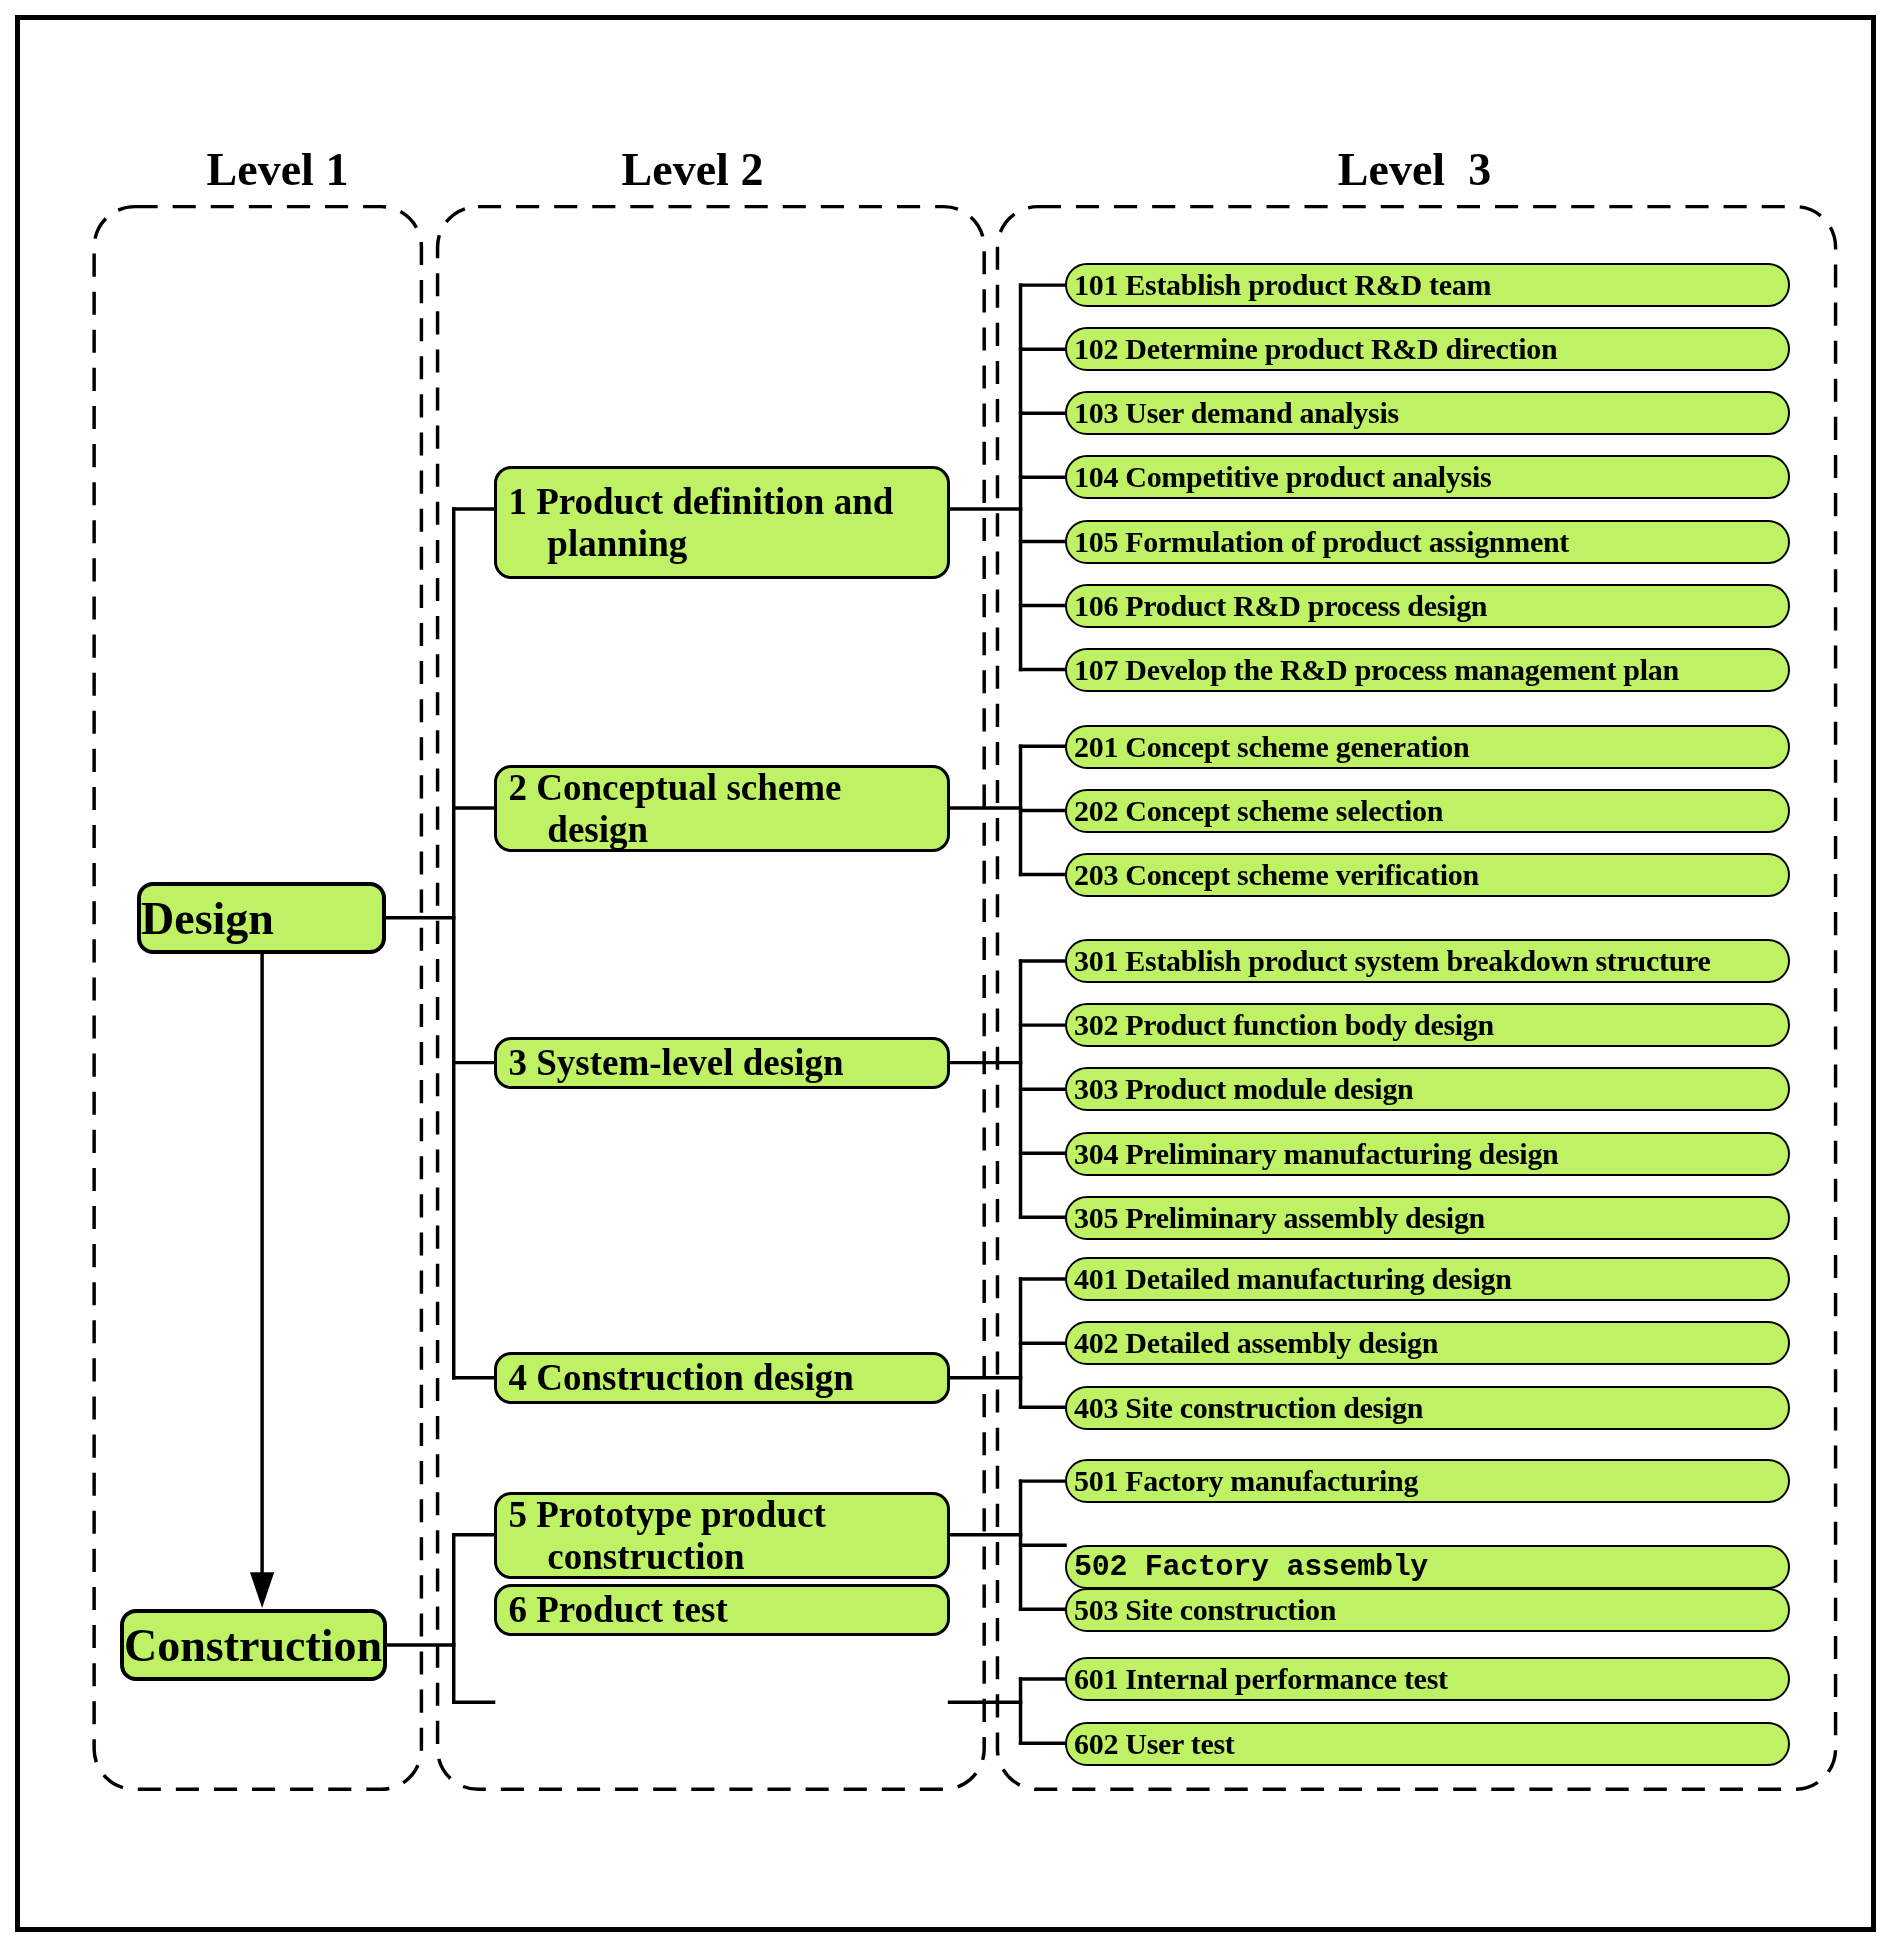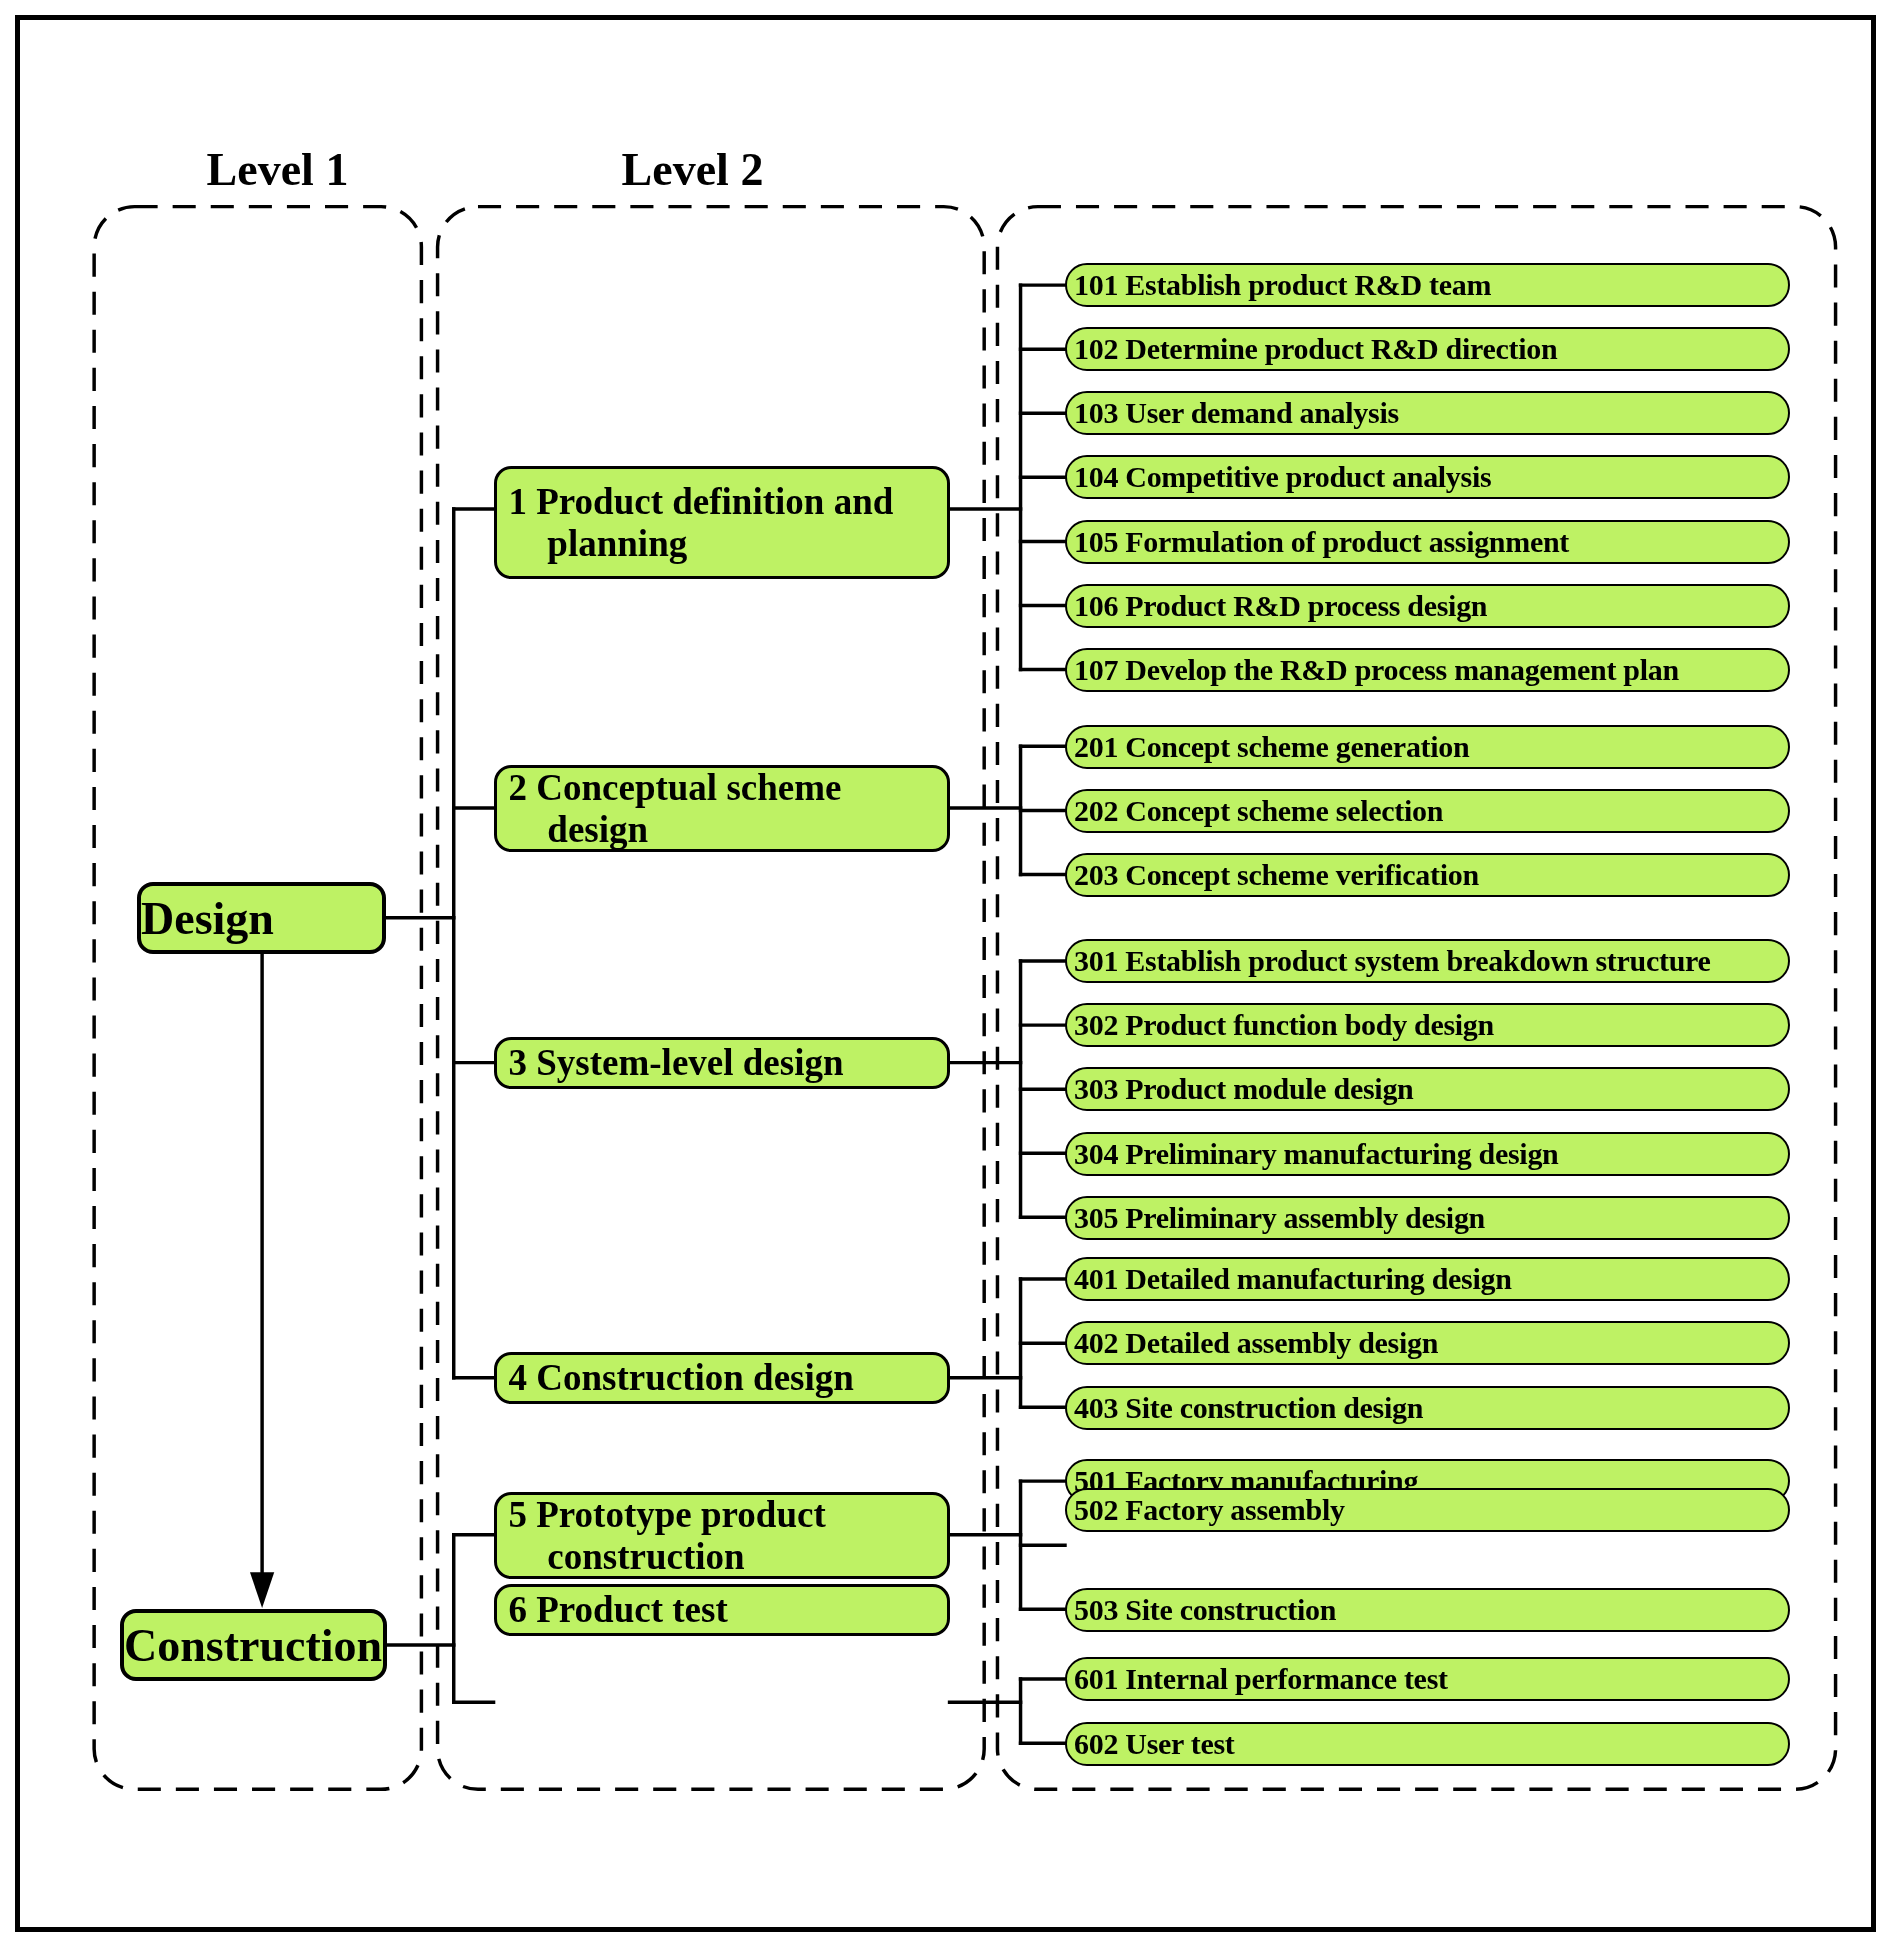--- a/index.html
+++ b/index.html
@@ -47,20 +47,21 @@
 </style>
 </head>
 <body>
 
 <div id="canvas">
 
   <div id="frame"></div>
 
   <div class="hdr" style="left:133px;top:144px;">Level 1</div>
   <div class="hdr" style="left:548px;top:144px;">Level 2</div>
+  <div class="hdr" style="left:1270px;top:144px;">Level  3</div>
 
   <svg class="lines" width="1902" height="1955" viewBox="0 0 3295 3387" fill="none" stroke="#000" stroke-width="6">
 
     <g stroke-dasharray="40 26">
       <rect x="163" y="358" width="567" height="2742" rx="70"></rect>
       <rect x="758" y="358" width="947" height="2742" rx="70"></rect>
       <rect x="1728" y="358" width="1452" height="2742" rx="70"></rect>
     </g>
 
     <g stroke-linecap="square">
@@ -169,21 +170,21 @@
   <div class="nodebox lvl3" style="top:1321px;">
       <span>402 Detailed assembly design</span>
     </div>
   <div class="nodebox lvl3" style="top:1386px;">
       <span>403 Site construction design</span>
     </div>
 
   <div class="nodebox lvl3" style="top:1459px;">
       <span>501 Factory manufacturing</span>
     </div>
-  <div class="nodebox lvl3" style="top:1488px;">
+  <div class="nodebox lvl3" style="top:1545px;font-family:Liberation Mono, monospace;">
       <span>502 Factory assembly</span>
     </div>
   <div class="nodebox lvl3" style="top:1588px;">
       <span>503 Site construction</span>
     </div>
 
   <div class="nodebox lvl3" style="top:1657px;">
       <span>601 Internal performance test</span>
     </div>
   <div class="nodebox lvl3" style="top:1722px;">

